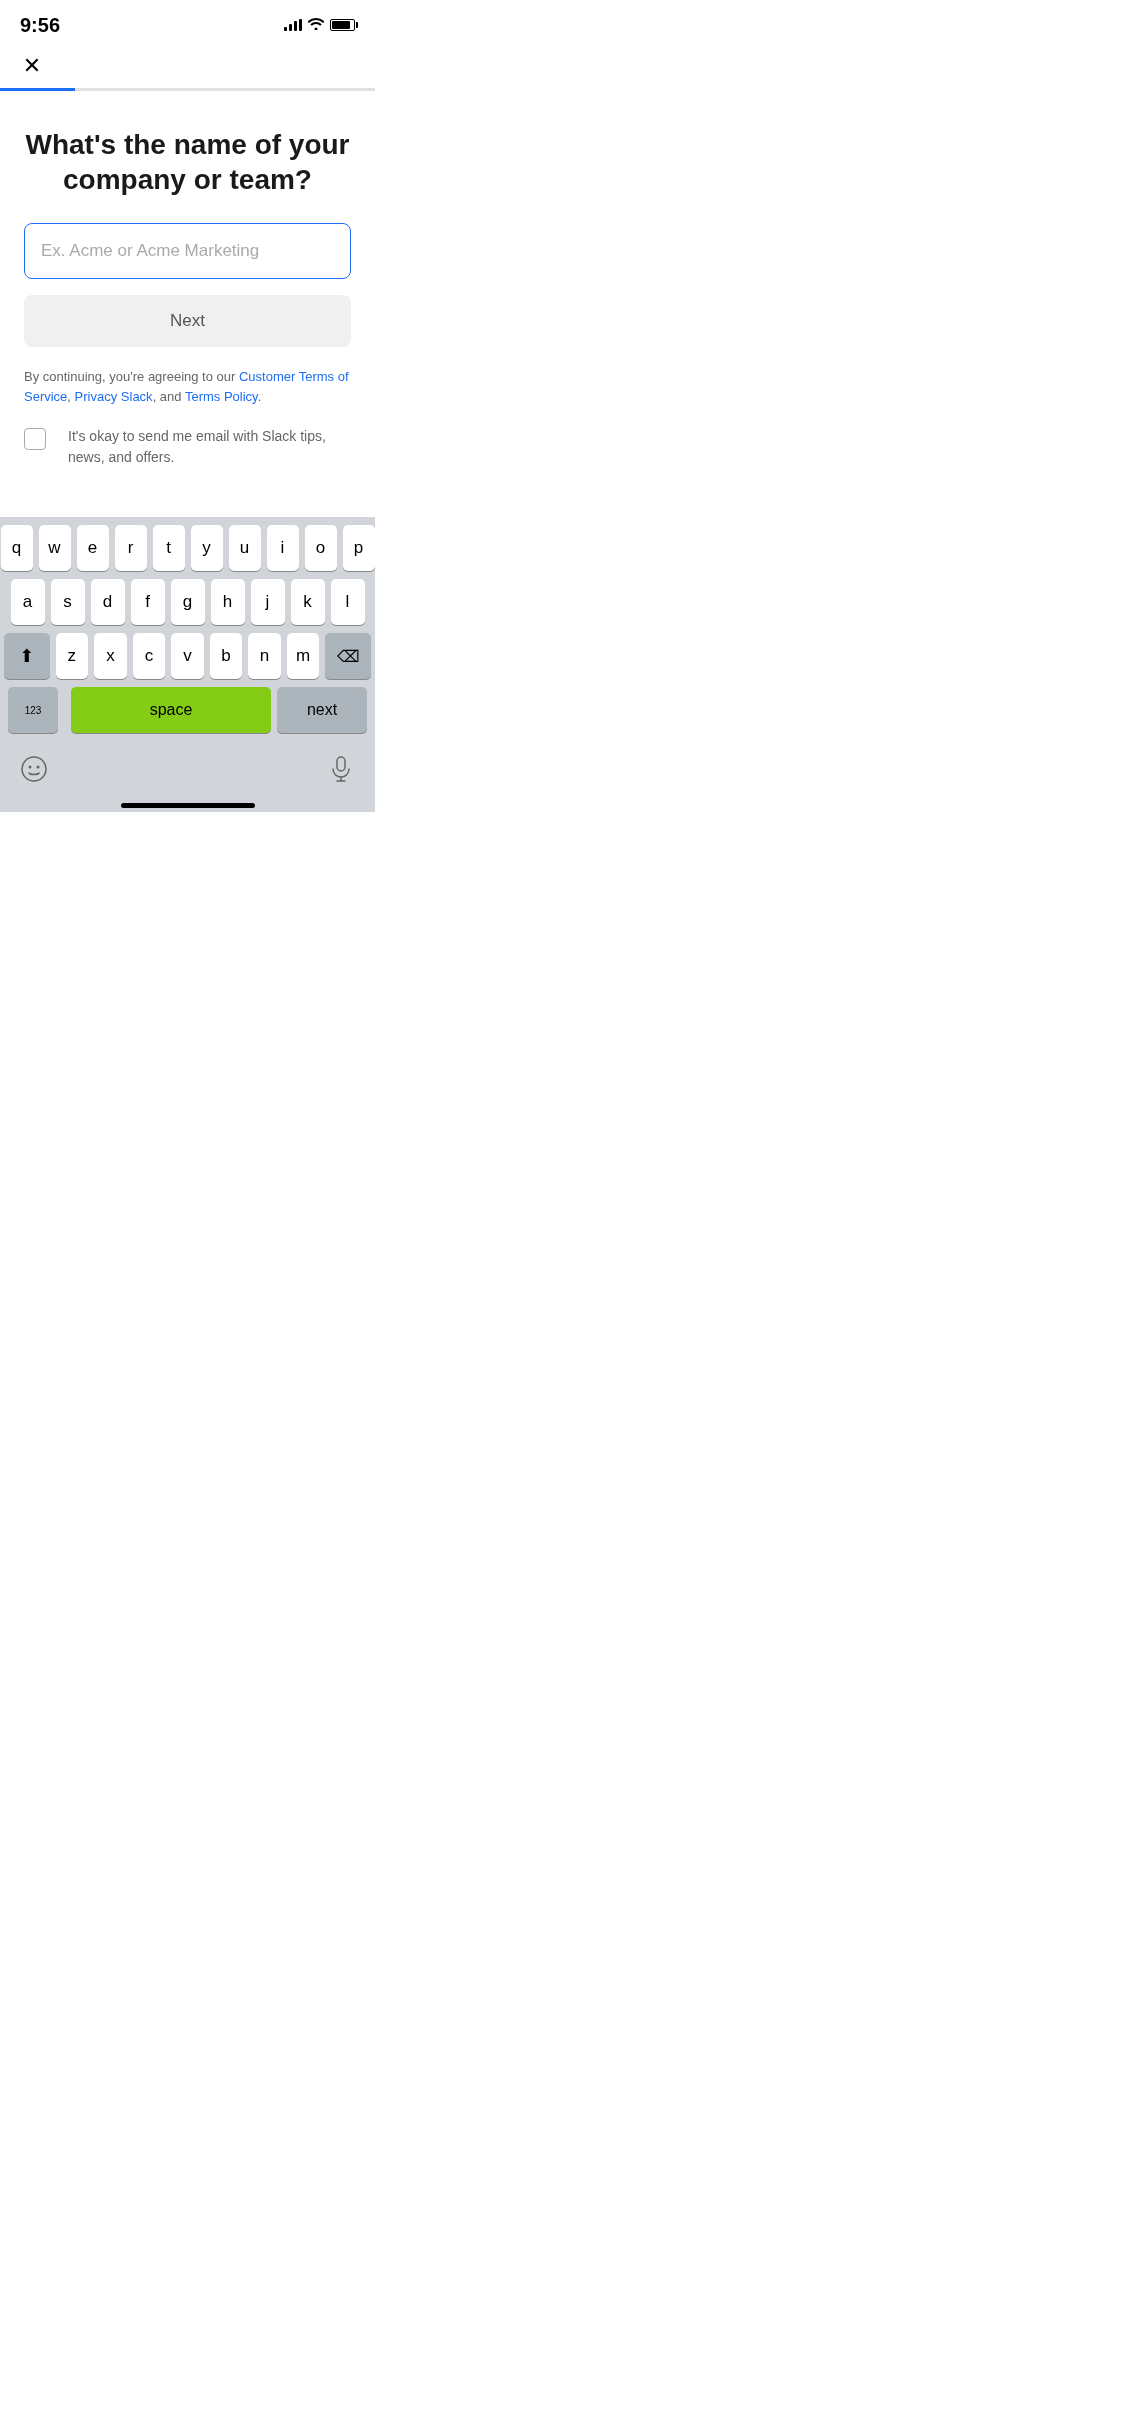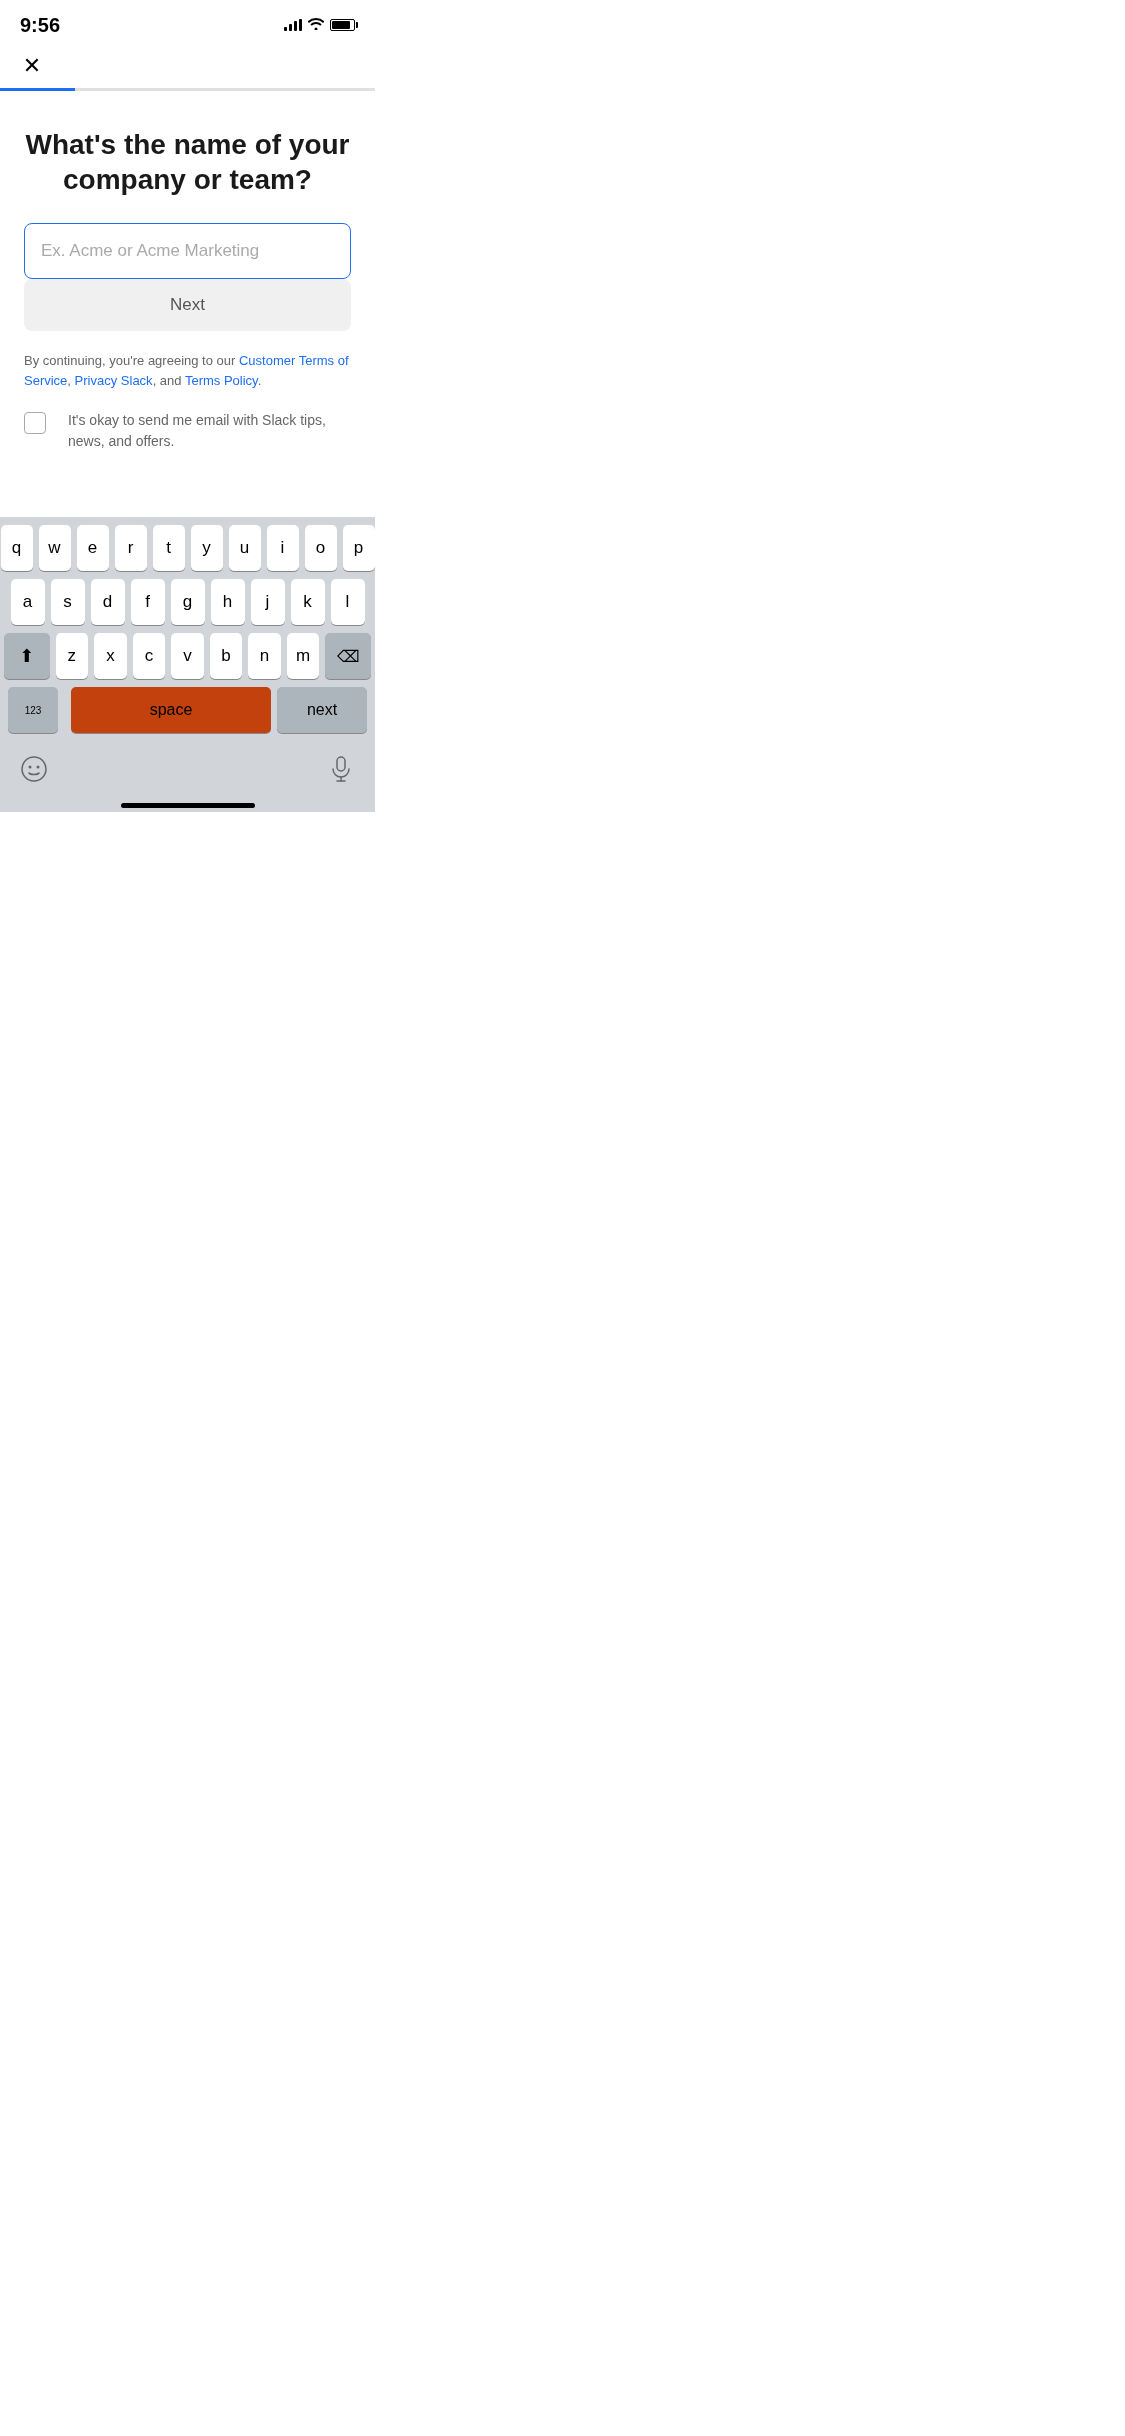--- a/index.html
+++ b/index.html
@@ -127,20 +127,21 @@
 
     .company-input {
       width: 100%;
       height: 56px;
       border: 1.5px solid #1d6ef3;
       border-radius: 8px;
       padding: 0 16px;
       font-size: 17px;
       color: #888;
       outline: none;
+      margin-bottom: 16px;
     }
 
     .company-input::placeholder {
       color: #aaa;
     }
 
     .next-btn {
       width: 100%;
       height: 52px;
       background: #f0f0f0;
@@ -227,21 +228,21 @@
       color: #000;
       font-size: 10px;
       min-width: 44px;
       max-width: 50px;
       flex: 1.4;
     }
 
     .key-space {
       flex: 4;
       max-width: 200px;
-      background: #c2410c;
+      background: #84cc16;
       font-size: 16px;
       margin-left: 7px;
     }
 
     .key-delete {
       background: #adb5bc;
       min-width: 44px;
       max-width: 50px;
       flex: 1.4;
     }

